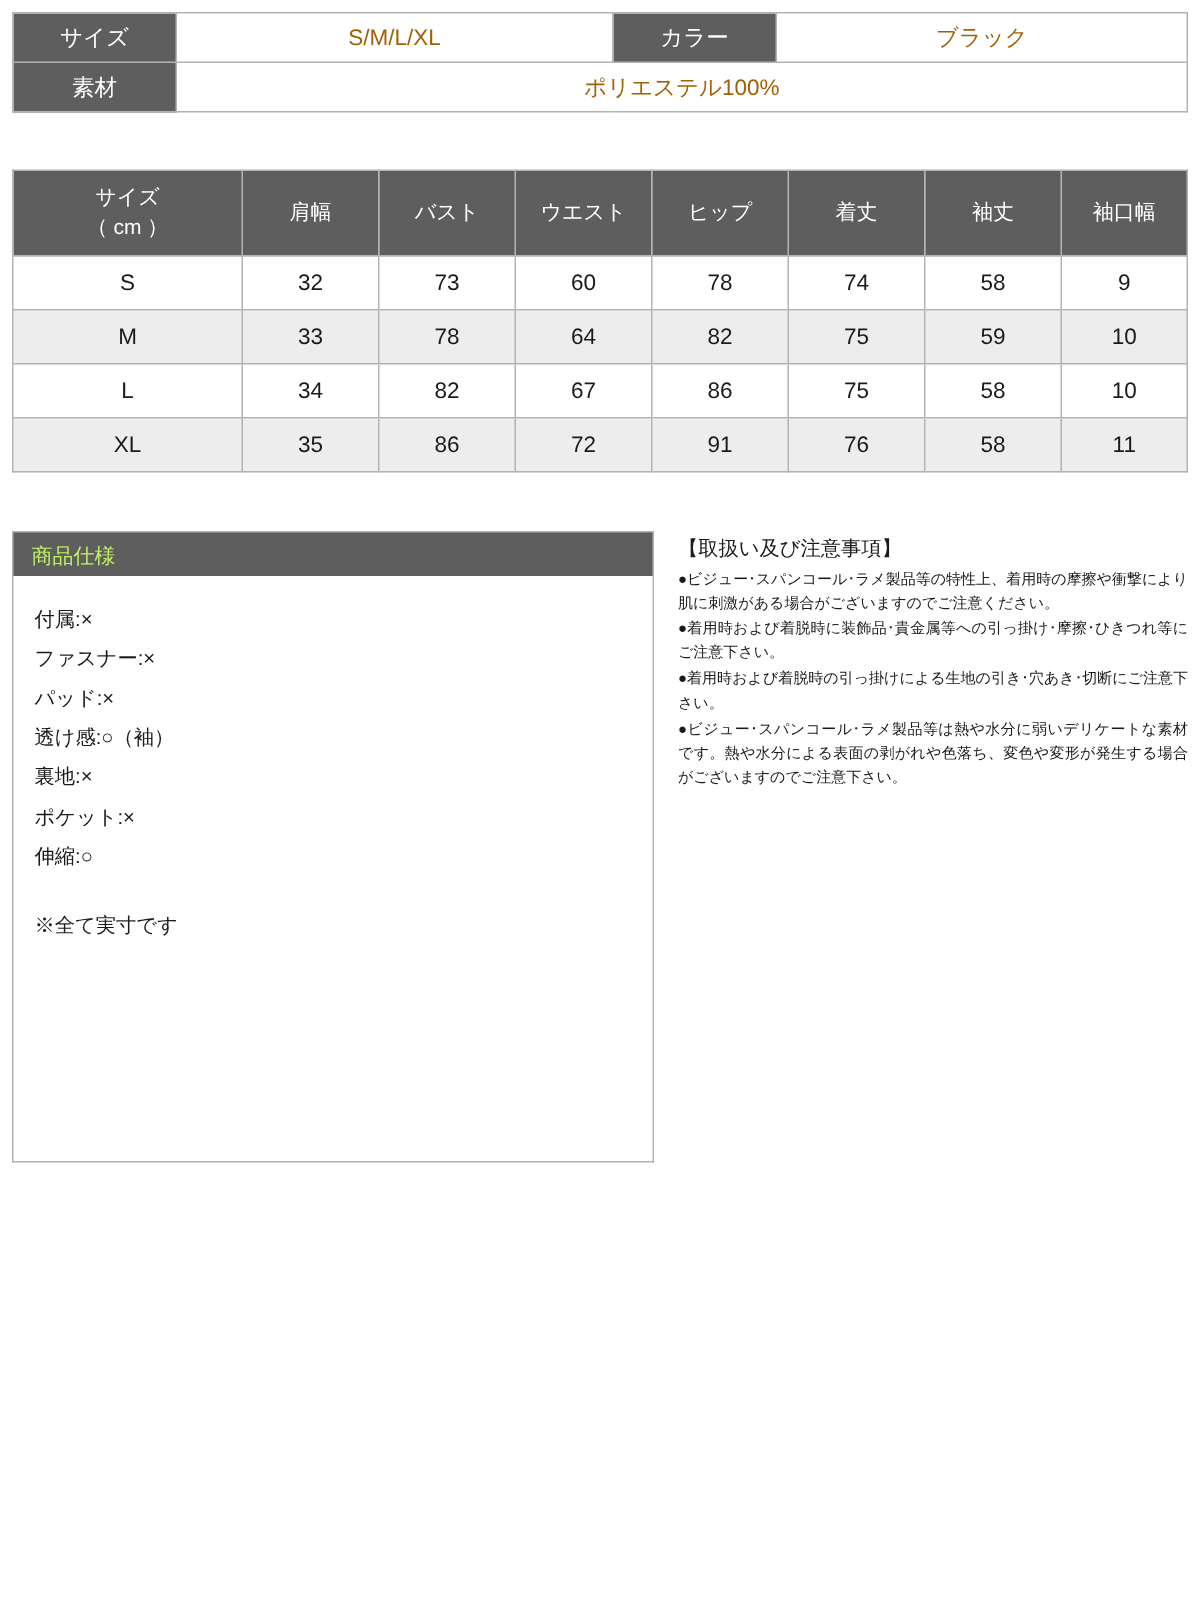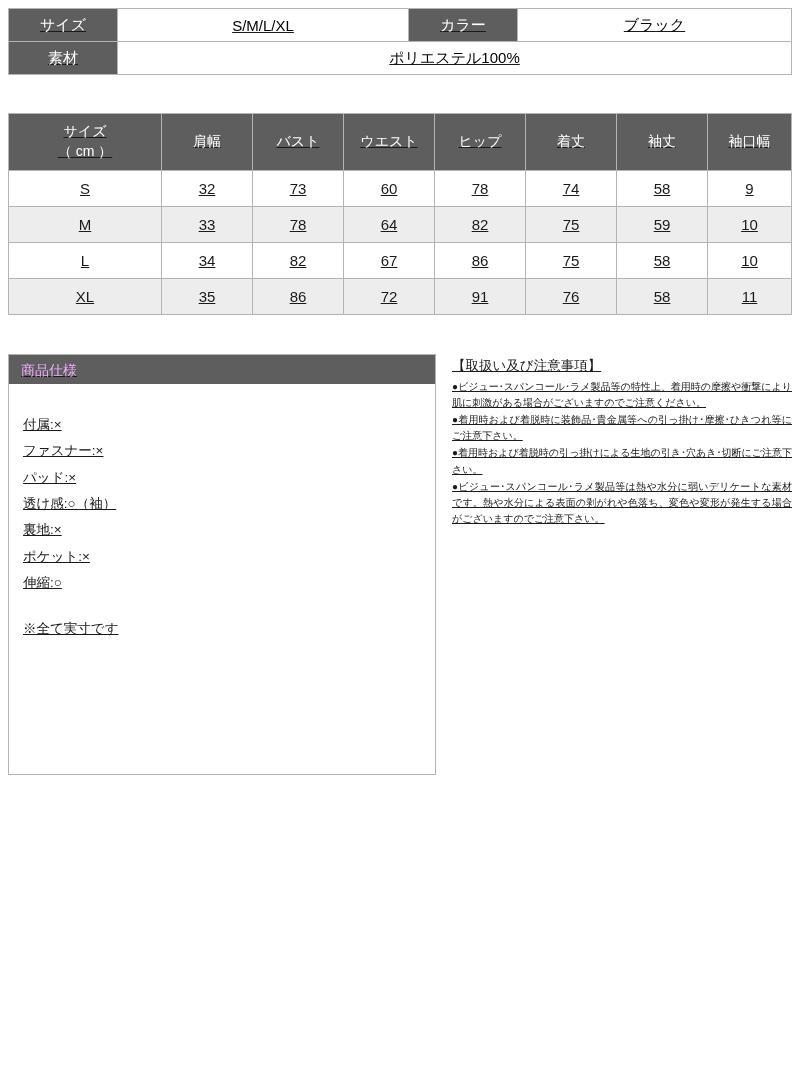--- a/index.html
+++ b/index.html
@@ -13,21 +13,20 @@
     font-family: "Liberation Sans", sans-serif;
     color: #1a1a1a;
     -webkit-font-smoothing: antialiased;
   }
   .page {
     width: 800px;
     height: 1067px;
     position: relative;
     box-sizing: border-box;
     padding: 8px 8px 16px 8px;
-    text-decoration: underline;
   }
 
   
   table.spec {
     border-collapse: collapse;
     width: 784px;
     table-layout: fixed;
     margin: 0;
   }
   table.spec td {
@@ -38,21 +37,21 @@
     vertical-align: middle;
     padding: 0;
   }
   table.spec td.head {
     background: #5e5e5e;
     color: #ffffff;
     font-size: 15px;
   }
   table.spec td.val {
     background: #ffffff;
-    color: #000000;
+    color: #a16207;
   }
 
   
   .size-wrap {
     margin-top: 38px;
   }
   table.size {
     border-collapse: collapse;
     width: 784px;
     table-layout: fixed;
@@ -96,29 +95,29 @@
     width: 428px;
     box-sizing: border-box;
     border: 1px solid #b3b3b3;
     border-top: none;
     height: 420px;
     position: relative;
     background: #ffffff;
   }
   .spec-box-title {
     background: #5e5e5e;
-    color: #f0abfc;
+    color: #bef264;
     font-size: 14px;
     height: 30px;
     line-height: 30px;
     padding-left: 12px;
     box-sizing: border-box;
     border: 1px solid #b3b3b3;
     border-bottom: none;
-    margin: -1px -1px 12px -1px;
+    margin: -1px -1px 0 -1px;
   }
   .spec-box-body {
     padding: 16px 14px 0 14px;
     font-size: 13.5px;
     line-height: 1.95;
   }
   .spec-box-note {
     padding: 0 14px;
     margin-top: 20px;
     font-size: 13.5px;

